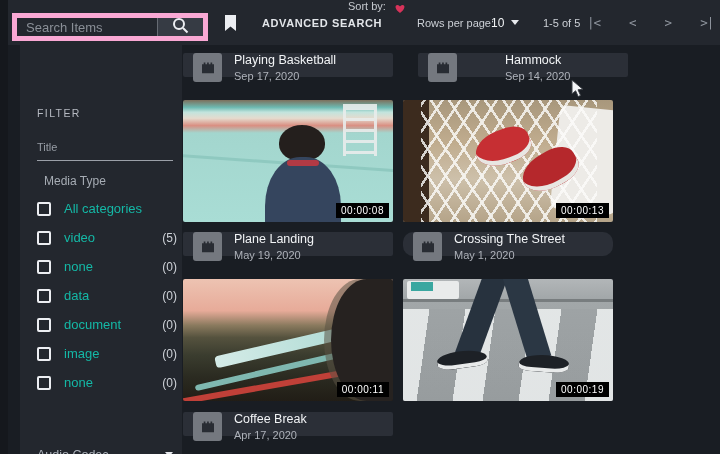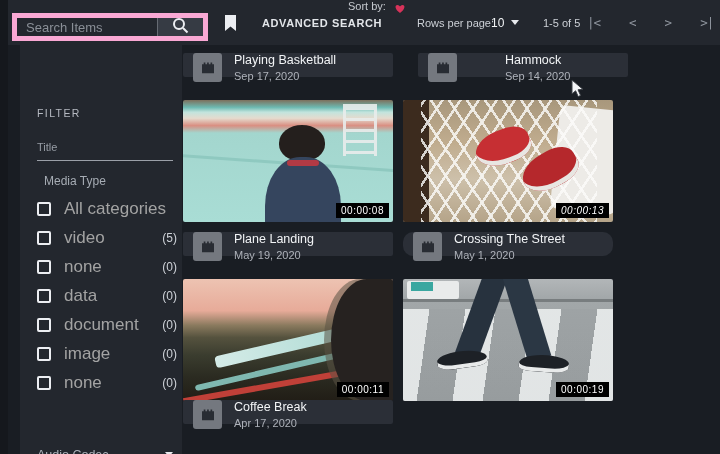--- a/index.html
+++ b/index.html
@@ -65,21 +65,21 @@
     font-family:Liberation Sans, sans-serif;
   }
   .title-field::placeholder { color:#979da5; }
   .mediatype-heading { position:absolute; left:17px; top:129px; font-size:12px; color:#a6acb4;margin-left:7px; }
   .cat-list { position:absolute; left:17px; top:149px; width:140px; }
   .cat-row { display:flex; align-items:center; height:29px; cursor:pointer; }
   .checkbox {
     width:14px; height:14px; border:2px solid #eceef2; border-radius:2px;
     background:transparent; flex:0 0 auto;
   }
-  .cat-label { font-size:17px; color:#a3a3a3; margin-left:13px; white-space:nowrap; }
+  .cat-label { font-size:13px; color:#14b8a6; margin-left:13px; white-space:nowrap; }
   .cat-count { margin-left:auto; font-size:12px; color:#ced2d8; }
   .codec-select {
     position:absolute; left:17px; width:136px; height:22px;
     border-bottom:1px solid #9ba0a8; display:flex; align-items:flex-start; cursor:pointer;
   }
   .codec-select .label { font-size:12.5px; color:#abb1b9; }
   .codec-select .caret-down { margin-left:auto; margin-top:4px; }
   .video-codec { top:365px; }
   .audio-codec { top:403px; }
   
@@ -105,21 +105,21 @@
     font-family:"Liberation Sans", sans-serif;
   }
   
   .art-basketball { background:linear-gradient(180deg,#7d6f5c 0%,#6db9b1 6%,#c2e4dd 10%,#e5dbce 15%,#d98f82 21%,#a3d6ce 27%,#a9ddd5 100%); }
   .art-basketball .ladder { right:16px; top:4px; width:34px; height:52px; border:3px solid #e9edec; border-bottom:0;
      background:repeating-linear-gradient(180deg,#e9edec 0 3px,transparent 3px 11px); opacity:.9; }
   .art-basketball .courtline { left:-20px; top:62px; width:260px; height:3px; background:#8fc9c0; transform:rotate(4deg); }
   .art-basketball .hair { left:96px; top:25px; width:46px; height:36px; background:#241f1d; border-radius:50% 50% 46% 46%; }
   .art-basketball .body { left:82px; top:57px; width:76px; height:70px; background:#35455e; border-radius:46% 46% 0 0 / 70% 70% 0 0; }
   .art-basketball .collar { left:104px; top:60px; width:32px; height:6px; background:#b23a44; border-radius:3px; }
-  .art-hammock { background:linear-gradient(180deg,#a8977c 0%,#c0ac8e 35%,#cdc0aa 65%,#b5a489 100%);font-style:italic; }
+  .art-hammock { background:linear-gradient(180deg,#a8977c 0%,#c0ac8e 35%,#cdc0aa 65%,#b5a489 100%); }
   .art-hammock .trunk { left:0; top:0; width:26px; height:122px; background:#3c2b1e; }
   .art-hammock .pillow { right:-8px; top:8px; width:66px; height:104px; background:#edebe7; border-radius:8px; transform:rotate(6deg); }
   .art-hammock .net { left:18px; top:0; width:176px; height:122px; opacity:.85;
      background:
        repeating-linear-gradient(56deg, rgba(252,252,250,.95) 0 2.5px, transparent 2.5px 15px),
        repeating-linear-gradient(-56deg, rgba(252,252,250,.95) 0 2.5px, transparent 2.5px 15px); }
   .art-hammock .shoe1 { left:72px; top:30px; width:56px; height:34px; background:#c62f33; border-radius:52% 44% 40% 58%; transform:rotate(-22deg); box-shadow:inset 0 -5px 0 #e8e6e2; }
   .art-hammock .shoe2 { left:118px; top:52px; width:58px; height:36px; background:#b5282c; border-radius:52% 44% 40% 58%; transform:rotate(-30deg); box-shadow:inset 0 -5px 0 #e8e6e2; }
   .art-plane { background:linear-gradient(180deg,#edc3b2 0%,#e7ab99 26%,#8a7a5e 38%,#55523e 48%,#3b3d2f 62%,#2b2b21 80%,#211d16 100%); }
   .art-plane .wing { left:30px; top:55px; width:200px; height:12px; background:linear-gradient(90deg,#d4ebe7,#9fd4cc); transform:rotate(-13deg); border-radius:4px; }
@@ -139,21 +139,21 @@
   .art-street .shoe2 { left:116px; top:76px; width:50px; height:17px; background:#1d2126; border-radius:55% 45% 35% 25%; box-shadow:inset 0 -4px 0 #e8eaea; transform:rotate(4deg); }
   
   .pos-h1 { left:13px;  top:8px; }
   .pos-h2 { left:248px; top:8px;gap:36px; }
   .pos-t1 { left:13px;  top:55px; }
   .pos-t2 { left:233px; top:55px; }
   .pos-h3 { left:13px;  top:187px; }
   .pos-h4 { left:233px; top:187px;border-radius:10px; }
   .pos-t3 { left:13px;  top:234px; }
   .pos-t4 { left:233px; top:234px; }
-  .pos-h5 { left:13px;  top:355px; }
+  .pos-h5 { left:13px;  top:367px; }
   .cursor { position:absolute; left:571px; top:79px; z-index:20; pointer-events:none; }
 </style>
 </head>
 <body>
 
 <div class="topbar">
   <div class="search-wrap">
     <input class="search-input" type="text" placeholder="Search Items" style="">
     <button class="search-btn">
       <span>

